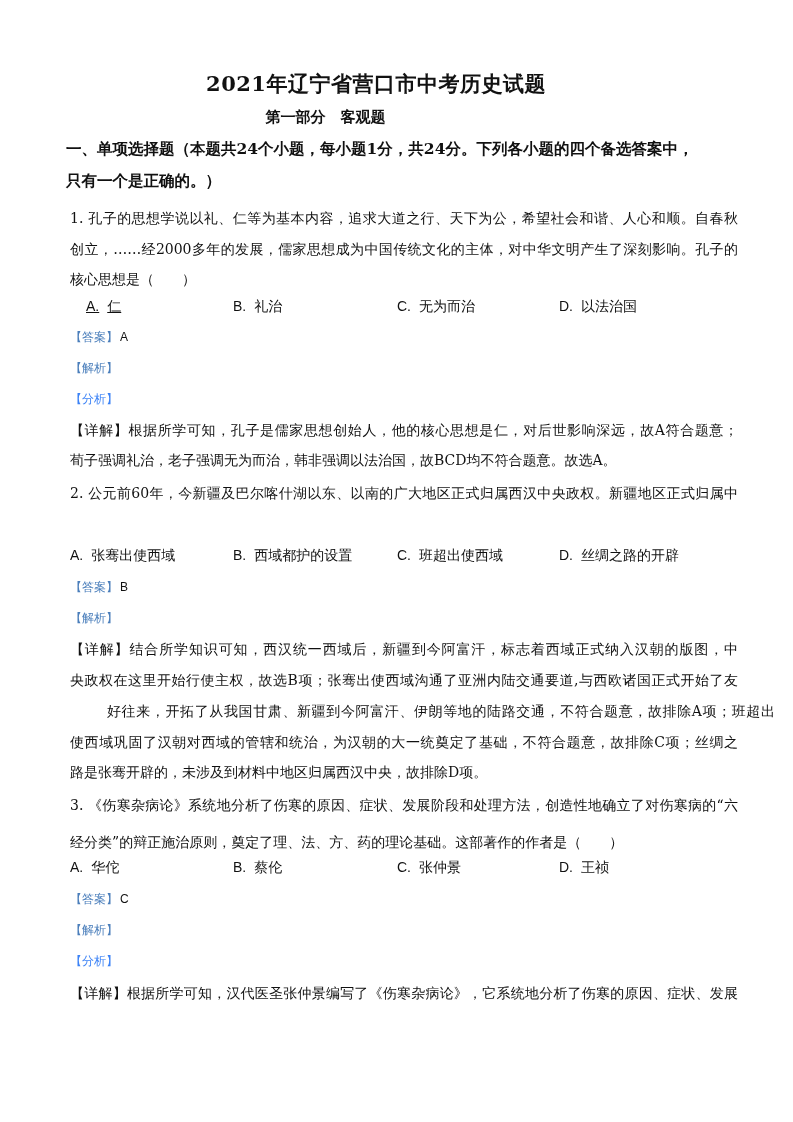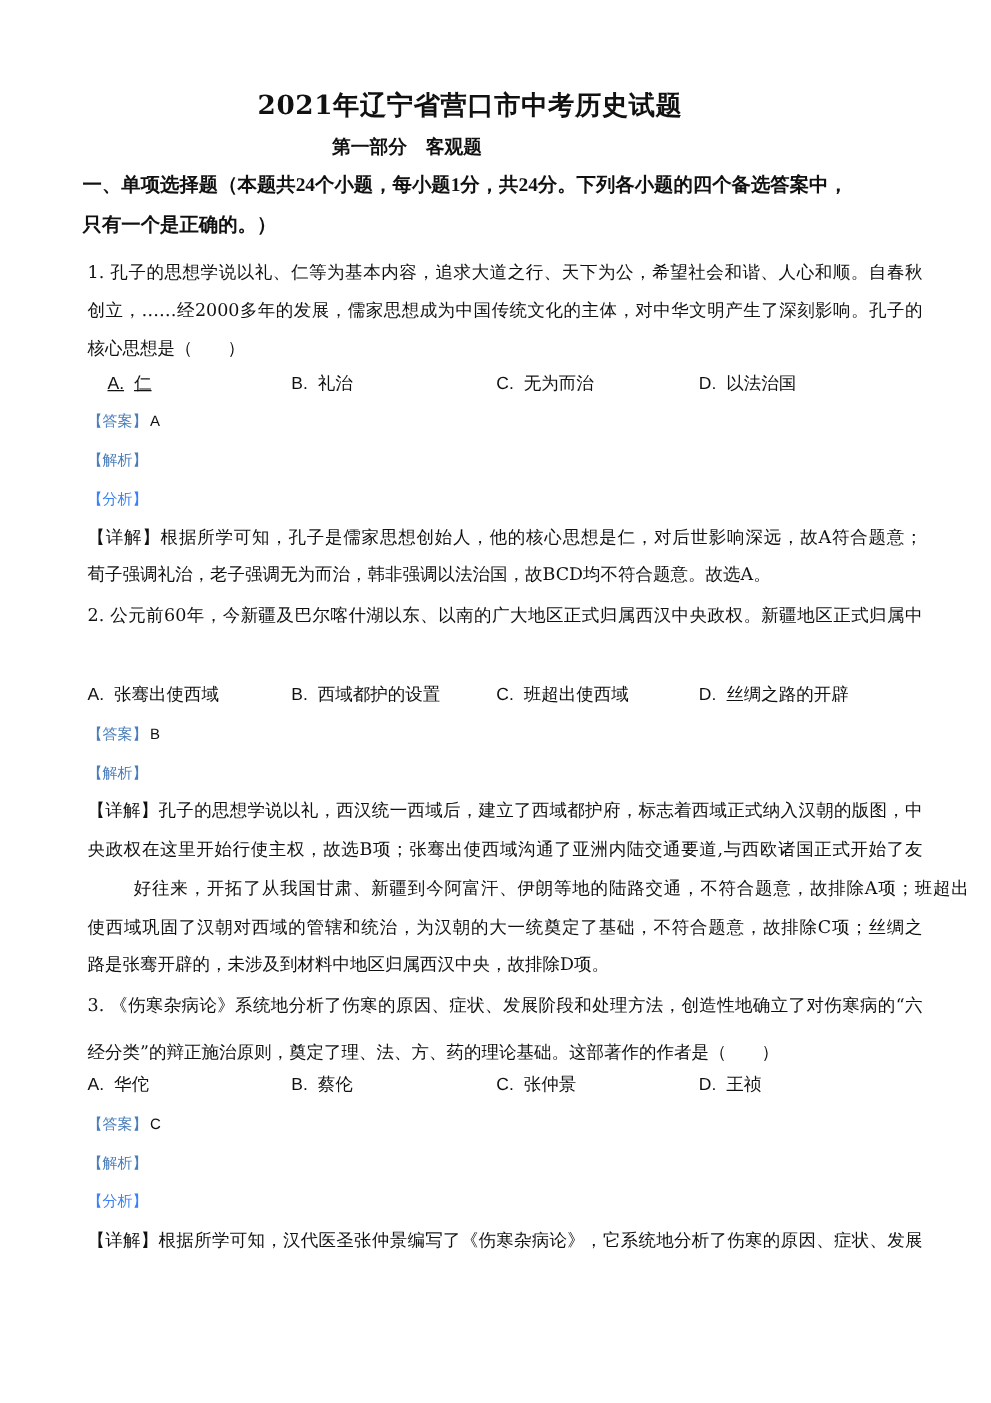--- a/index.html
+++ b/index.html
@@ -41,21 +41,20 @@
       font-size: 15px;
       font-weight: bold;
     }
     .section-heading {
       position: absolute;
       left: 66px;
       width: 670px;
       font-size: 15.5px;
       font-weight: bold;
       line-height: 30px;
-      font-family: Liberation Serif, serif;
     }
     .line {
       position: absolute;
       left: 70px;
       width: 668px;
       font-size: 14px;
       line-height: 18px;
       white-space: nowrap;
       text-align: justify;
       text-align-last: justify;
@@ -143,21 +142,21 @@
     <span class="opt" style="left:489px;"><span class="letter">D.</span><span>丝绸之路的开辟</span></span>
   </div>
 
   <div class="tag blue" style="top:578px;">
     <span class="br">【答案】</span><span class="val">B</span>
   </div>
   <div class="tag blue" style="top:609px;">
     <span class="br">【解析】</span>
   </div>
   <div class="line" style="top:640px;">
-    <span>【详解】</span><span>孔子的思想学说以礼，西汉统一西域后，建立了西域都护府，标志着西域正式纳入汉朝的版图，中</span>
+    <span>【详解】</span><span>结合所学知识可知，西汉统一西域后，新疆到今阿富汗，标志着西域正式纳入汉朝的版图，中</span>
   </div>
   <div class="line" style="top:671px;">央政权在这里开始行使主权，故选B项；张骞出使西域沟通了亚洲内陆交通要道,与西欧诸国正式开始了友</div>
   <div class="line" style="top:702px;margin-left:37px;">好往来，开拓了从我国甘肃、新疆到今阿富汗、伊朗等地的陆路交通，不符合题意，故排除A项；班超出</div>
   <div class="line" style="top:733px;">使西域巩固了汉朝对西域的管辖和统治，为汉朝的大一统奠定了基础，不符合题意，故排除C项；丝绸之</div>
   <div class="line last" style="top:763px;">路是张骞开辟的，未涉及到材料中地区归属西汉中央，故排除D项。</div>
 
   <div class="line" style="top:796px;">3. 《伤寒杂病论》系统地分析了伤寒的原因、症状、发展阶段和处理方法，创造性地确立了对伤寒病的“六</div>
   <div class="line last" style="top:833px;">经分类”的辩正施治原则，奠定了理、法、方、药的理论基础。这部著作的作者是（　　）</div>
 
   <div class="options" style="top:858px;">

